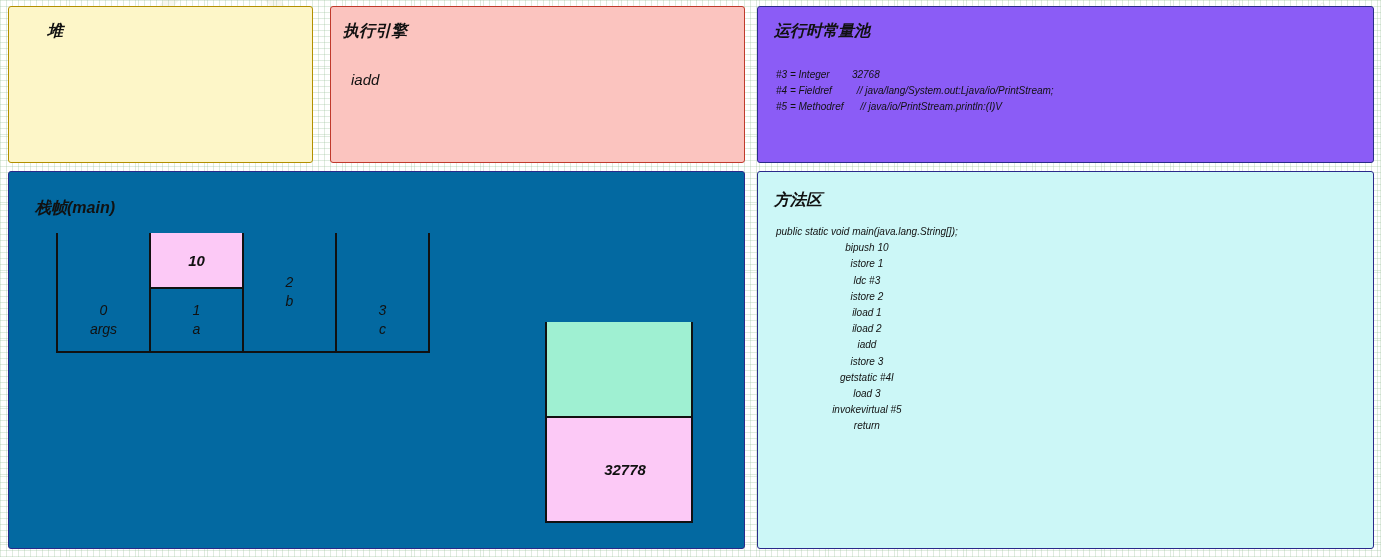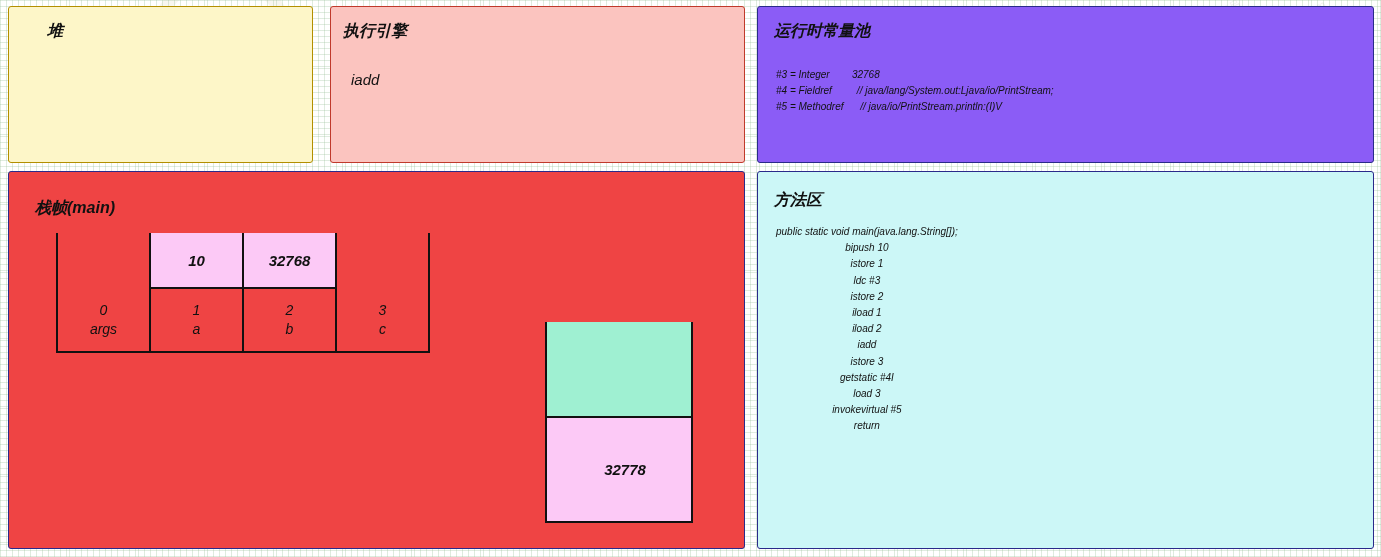--- a/index.html
+++ b/index.html
@@ -89,21 +89,21 @@
     background: #8b5cf6;
     border-color: #2a2a8a;
   }
   #constpool-panel .panel-title { position: absolute; left: 16px; top: 14px; }
   #constpool-panel .cp-lines {
     position: absolute; left: 18px; top: 60px;
   }
 
   #stackframe-panel {
     left: 8px; top: 171px; width: 737px; height: 378px;
-    background: #ef4444;
+    background: #0369a1;
     border-color: #2a2a8a;
   }
   #stackframe-panel .panel-title { position: absolute; left: 26px; top: 26px; }
 
   #methodarea-panel {
     left: 757px; top: 171px; width: 617px; height: 378px;
     background: #ccf7f7;
     border-color: #2a2a8a;
     text-align: center;
   }
@@ -229,21 +229,20 @@
     </div>
   </div>
   <div class="slot filled">
     <div class="slot-value">10</div>
     <div class="slot-meta">
       <span>1</span>
       <span>a</span>
     </div>
   </div>
   <div class="slot filled">
-    <div class="slot-value">32768</div>
     <div class="slot-meta">
       <span>2</span>
       <span>b</span>
     </div>
   </div>
   <div class="slot">
     <div class="slot-value"></div>
     <div class="slot-meta">
       <span>3</span>
       <span>c</span>

